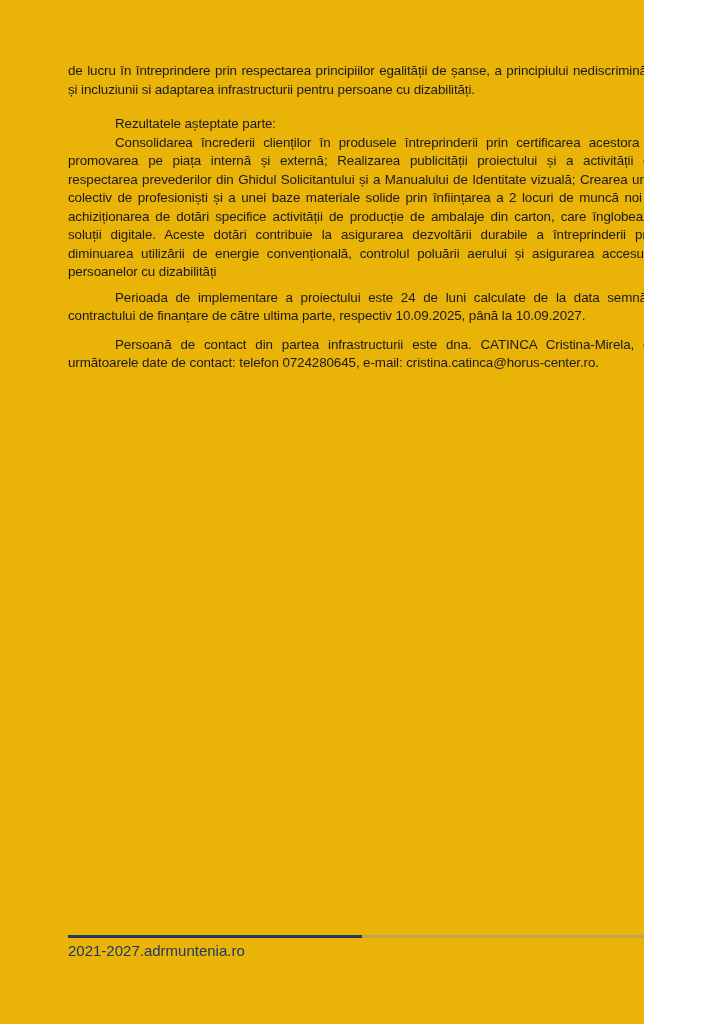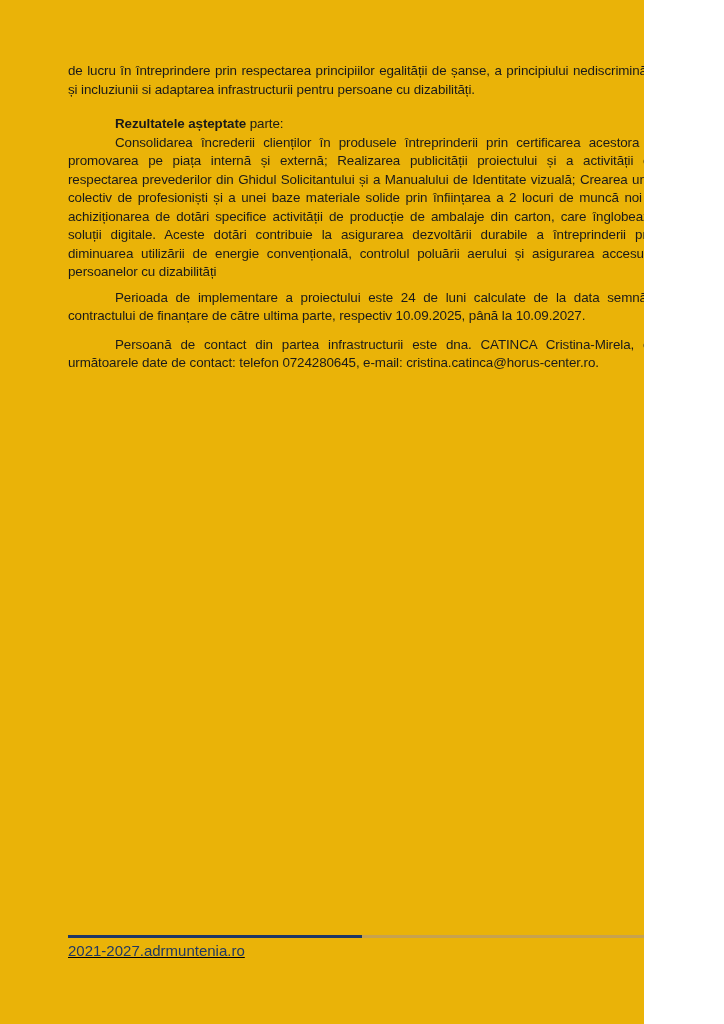--- a/index.html
+++ b/index.html
@@ -26,21 +26,21 @@
     line-height: 18.5px;
   }
   .para {
     text-align: justify;
     text-justify: inter-word;
   }
   .indent { text-indent: 47px; }
   .heading-line { margin-top: 16px; }
   .mt-xs { margin-top: 7px; }
   .mt-sm { margin-top: 10px; }
-  .bold { font-weight: bold; }
+  .bold { font-weight: normal; }
   .footer {
     position: absolute;
     left: 68px;
     top: 935px;
     width: 588px;
   }
   .footer-rule {
     display: flex;
     width: 100%;
     height: 3px;
@@ -54,21 +54,20 @@
     width: 50%;
     height: 2.5px;
     background: #c7a24e;
     align-self: flex-start;
   }
   .footer-row {
     margin-top: 4px;
     display: flex;
     justify-content: space-between;
     align-items: baseline;
-    text-decoration: underline;
   }
   .footer-link {
     color: #1f3864;
     font-size: 15px;
     letter-spacing: 0;
     text-decoration: none;
     cursor: pointer;
   }
   .page-number {
     color: #1a1a1a;

